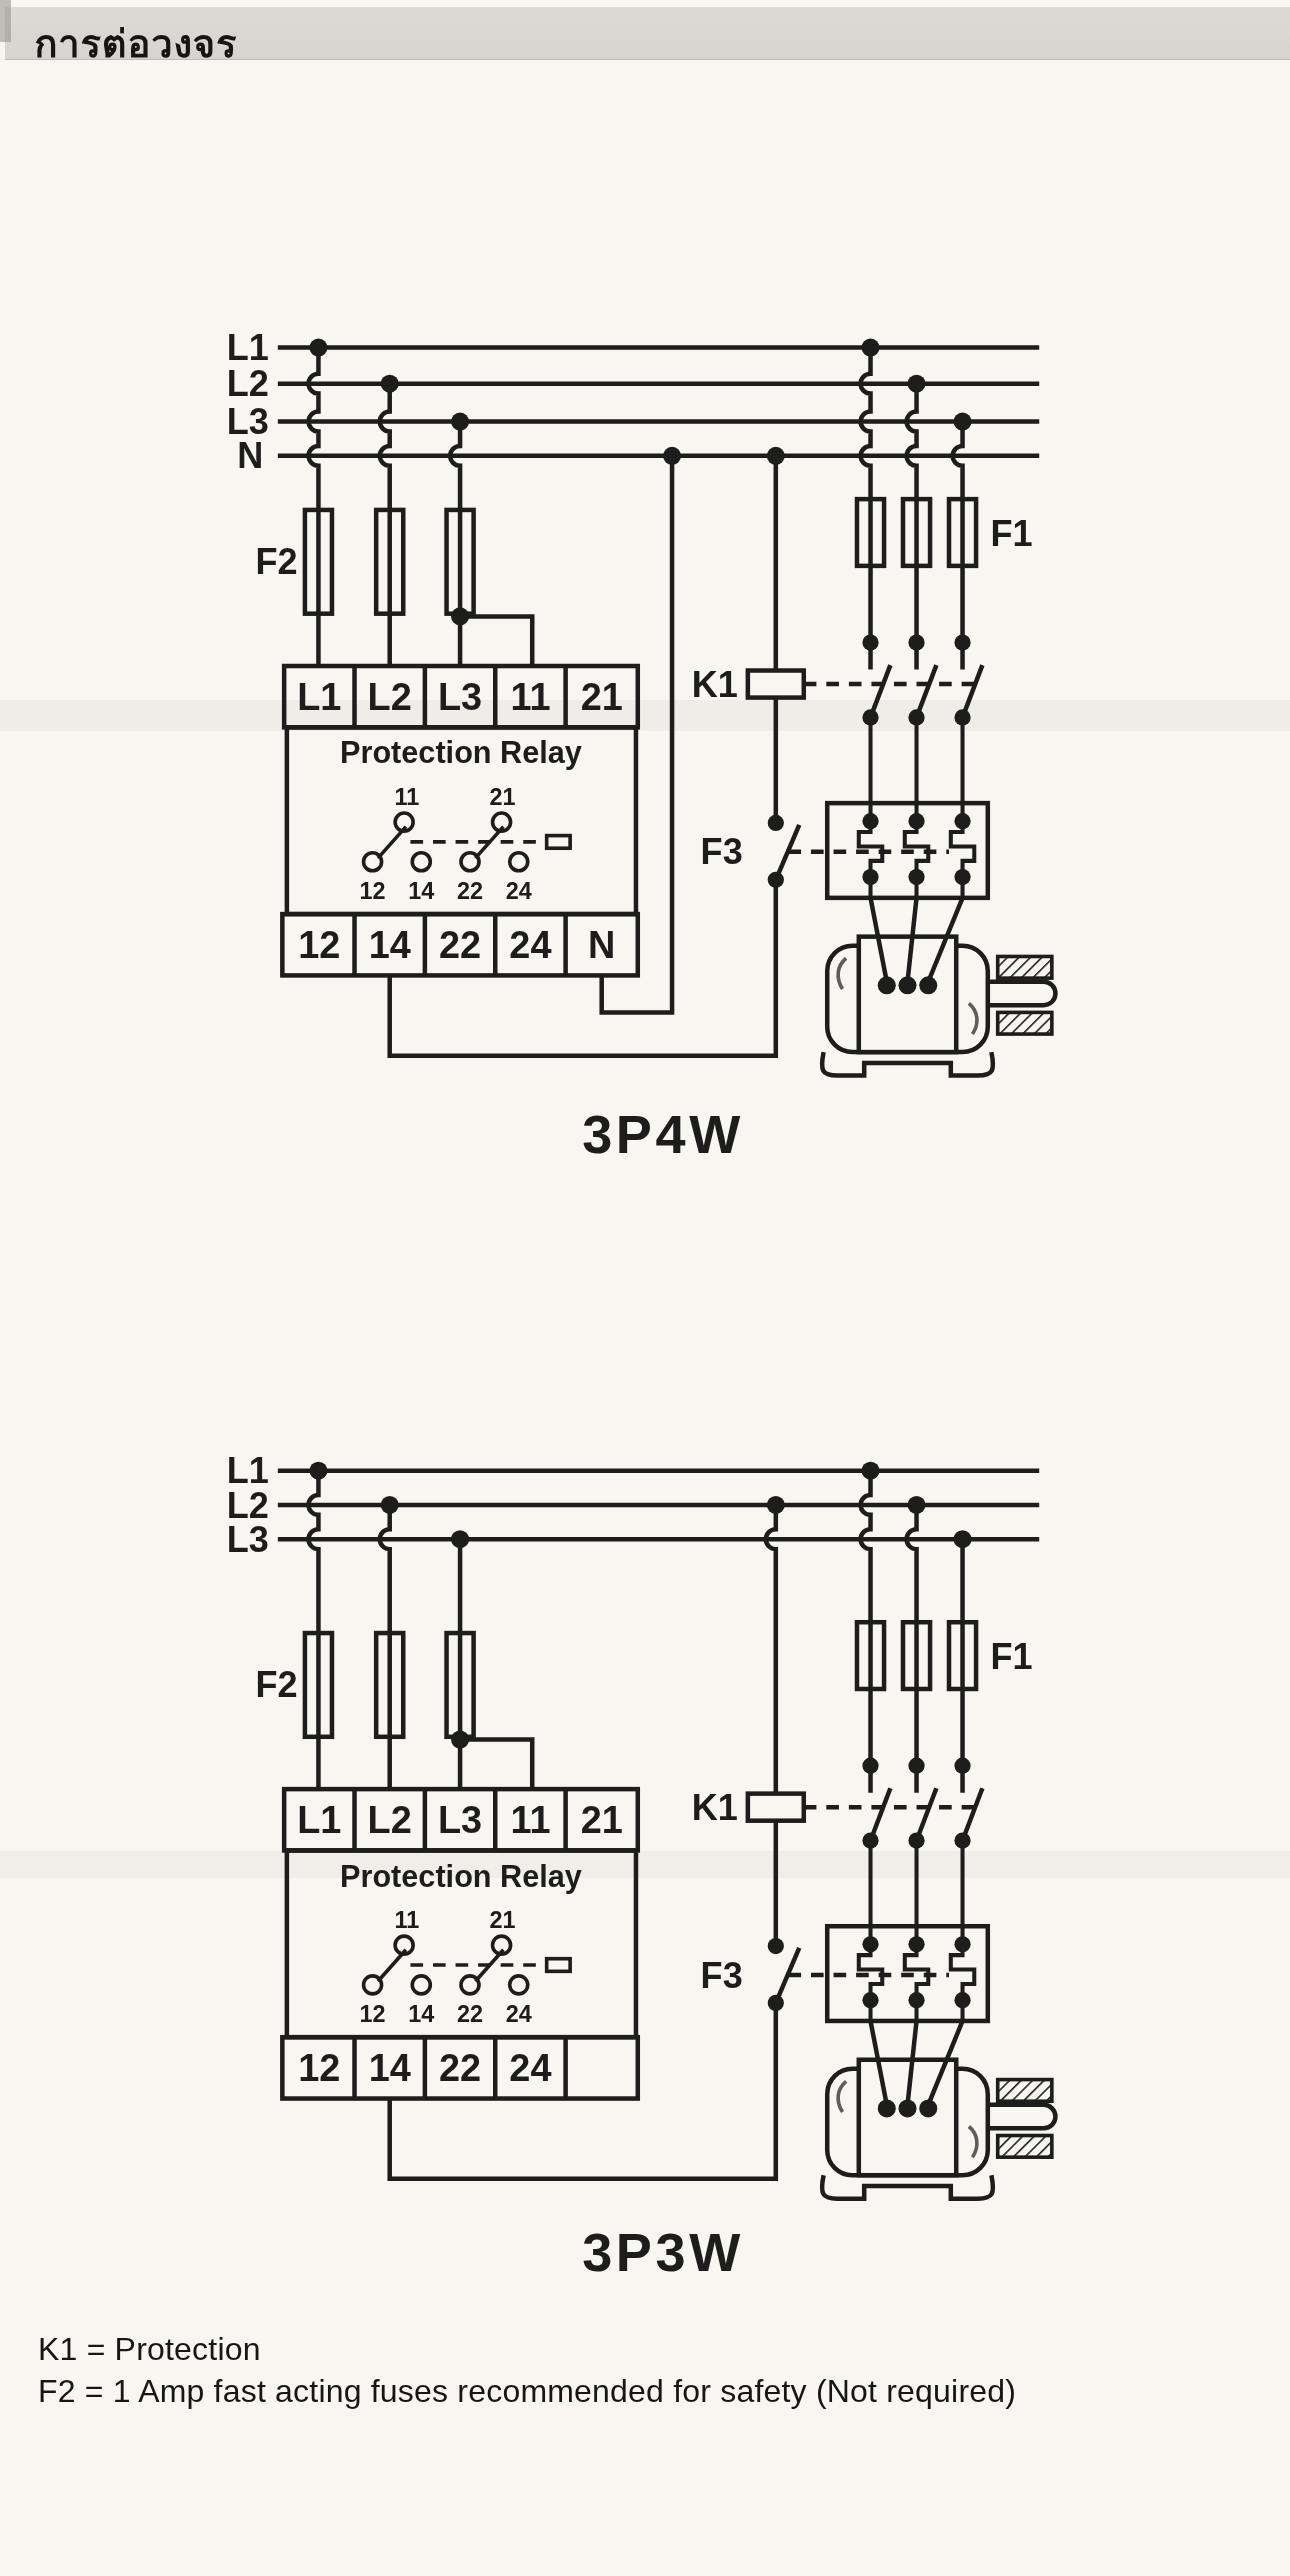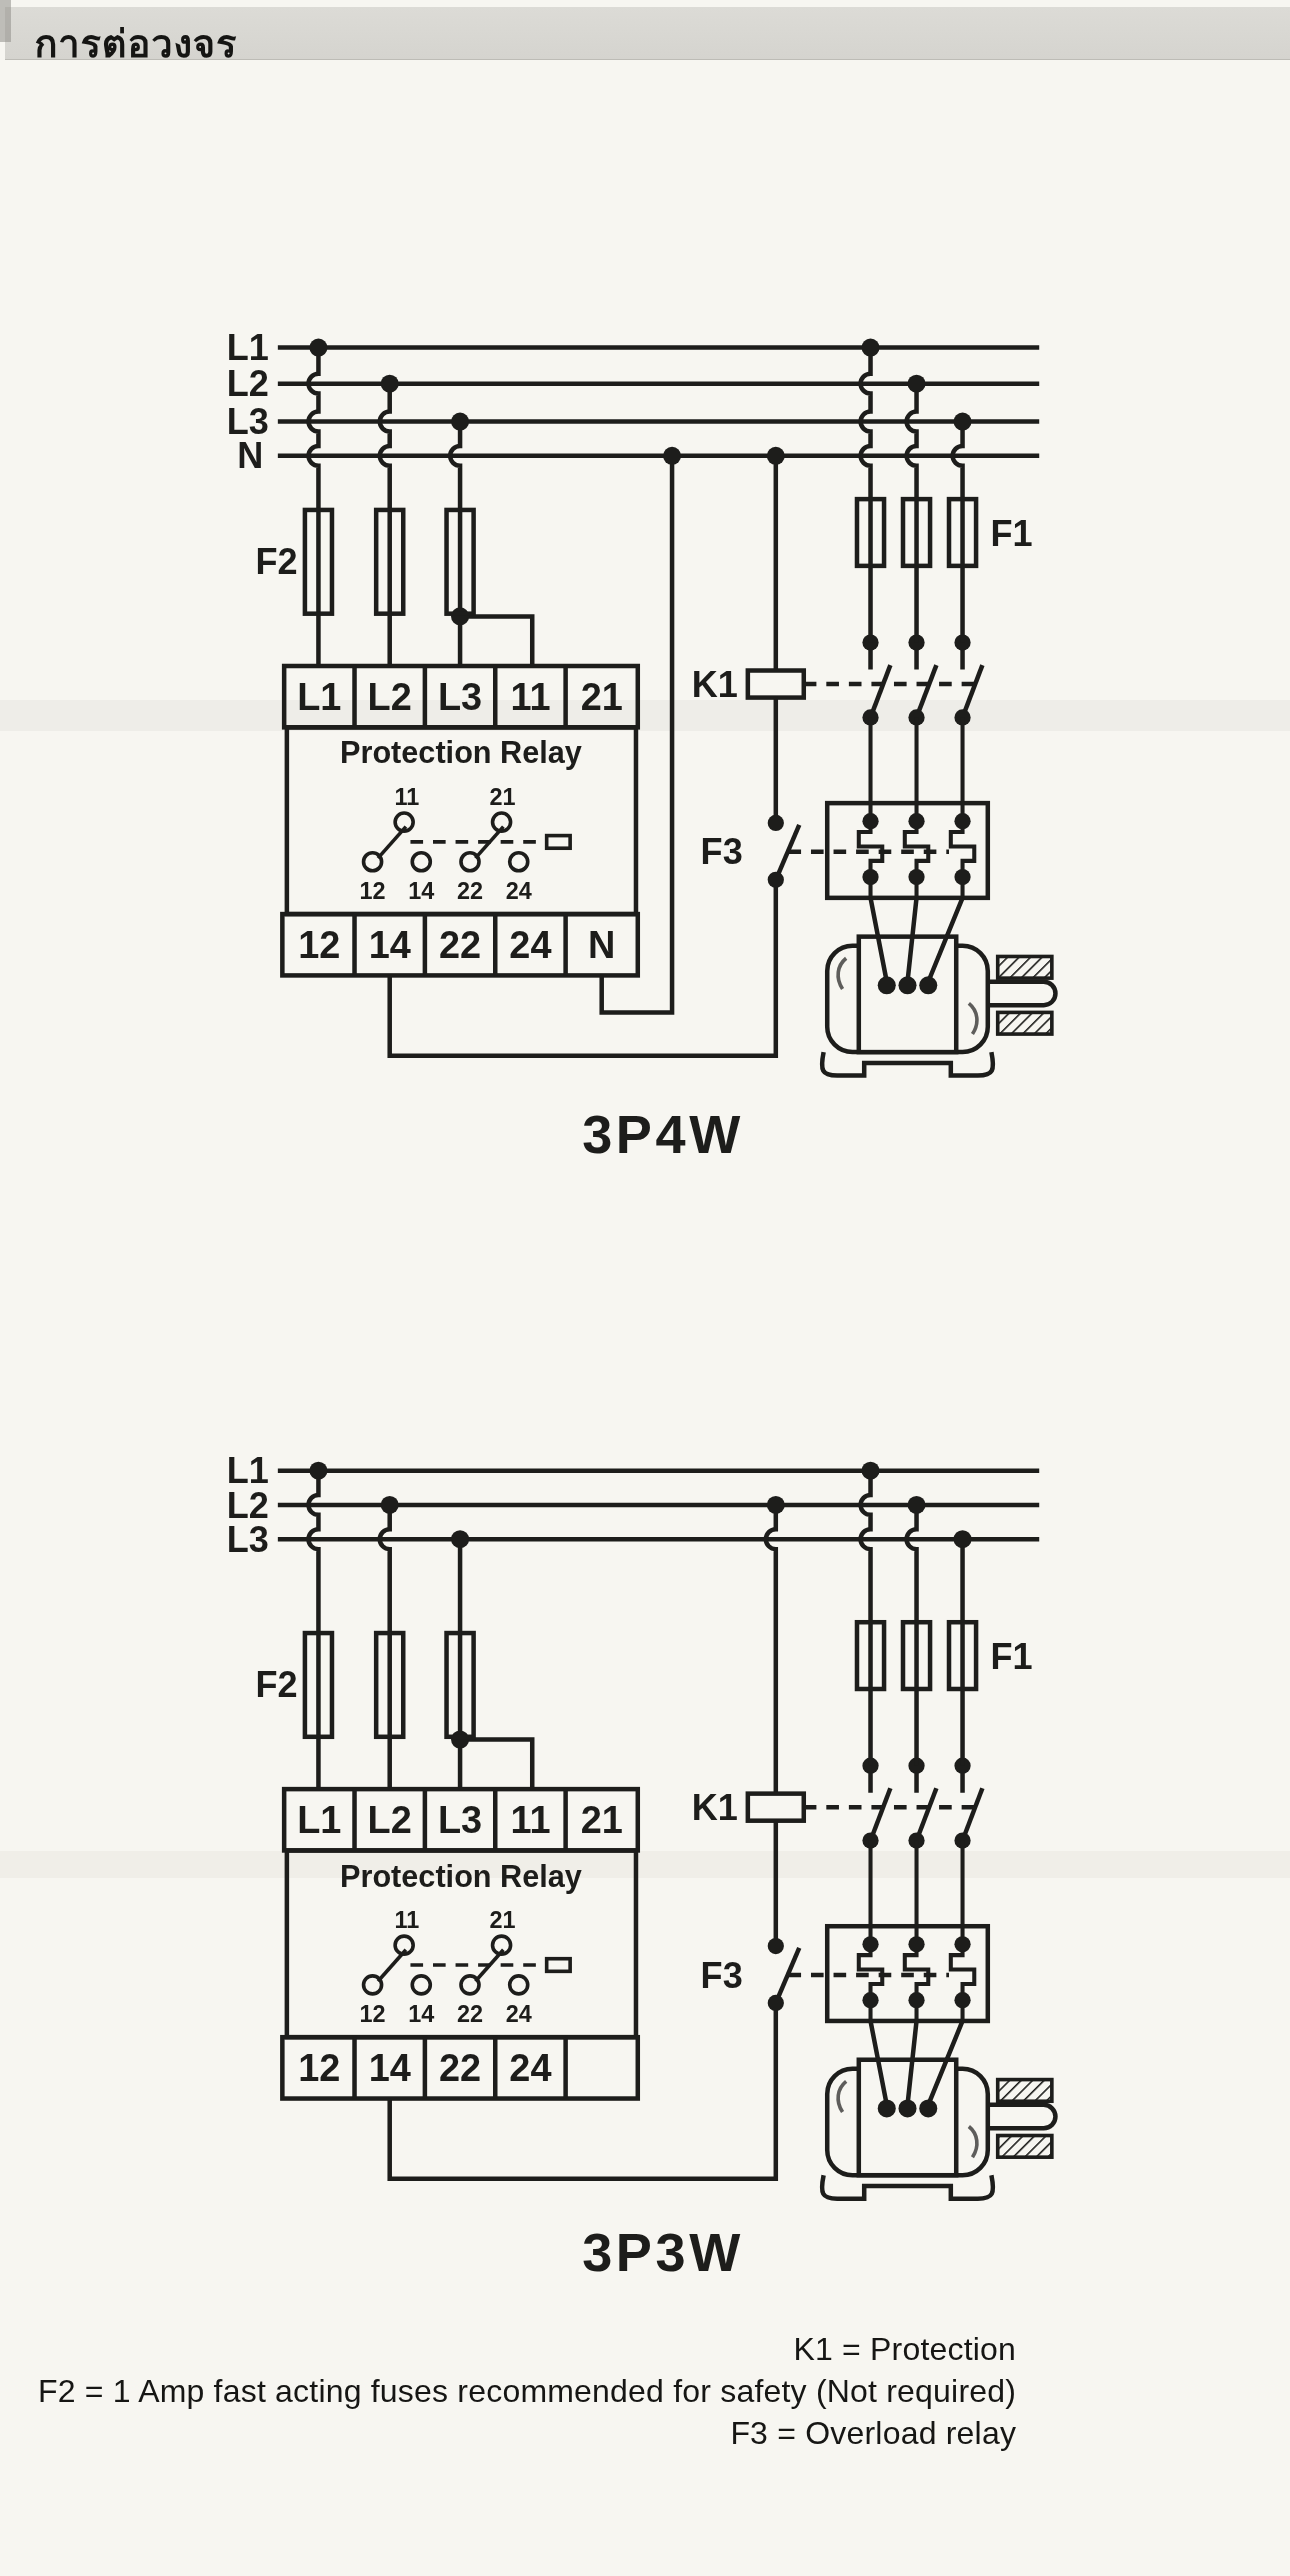--- a/index.html
+++ b/index.html
@@ -1,19 +1,19 @@
 <!DOCTYPE html>
 <html style="font-size:14.4px"><head>
 <meta charset="utf-8">
 <style>
   html,body{margin:0;padding:0;background:#e9e8e4;}
   .page{
     position:relative;width:1290px;height:2576px;margin:0 auto;
     background:#f7f6f1;overflow:hidden;
-    font-family:"Liberation Sans",sans-serif;color:#1d1d1b;text-align:right;
+    font-family:"Liberation Sans",sans-serif;color:#1d1d1b;
   }
   .header-band{
     position:absolute;left:5.4px;top:7.2px;right:0;height:52px;
     background:linear-gradient(#dcdbd6,#d5d4cf);
     border-bottom:1.8px solid #bdbcb6;
   }
   .header-band .title{
     position:absolute;left:29px;top:5.4px;
     font-size:38px;font-weight:700;color:#151513;letter-spacing:0.9px;
   }
@@ -339,17 +339,16 @@
         <path d="M913,2411 C909,2431 911,2437 928,2437 L958,2437 L958,2423 L1054,2423 L1054,2437 L1084,2437 C1101,2437 1103,2431 1099,2411"></path>
       </g>
 
       <text class="cap" x="735" y="2517" text-anchor="middle">3P3W</text>
     </g>
   </svg>
 
   <div class="legend">
     <div>K1 = Protection</div>
     <div>F2 = 1 Amp fast acting fuses recommended for safety (Not required)</div>
-    <div>F3 = Overload relay</div>
   </div>
 
 </div>
 
 
 </body></html>

